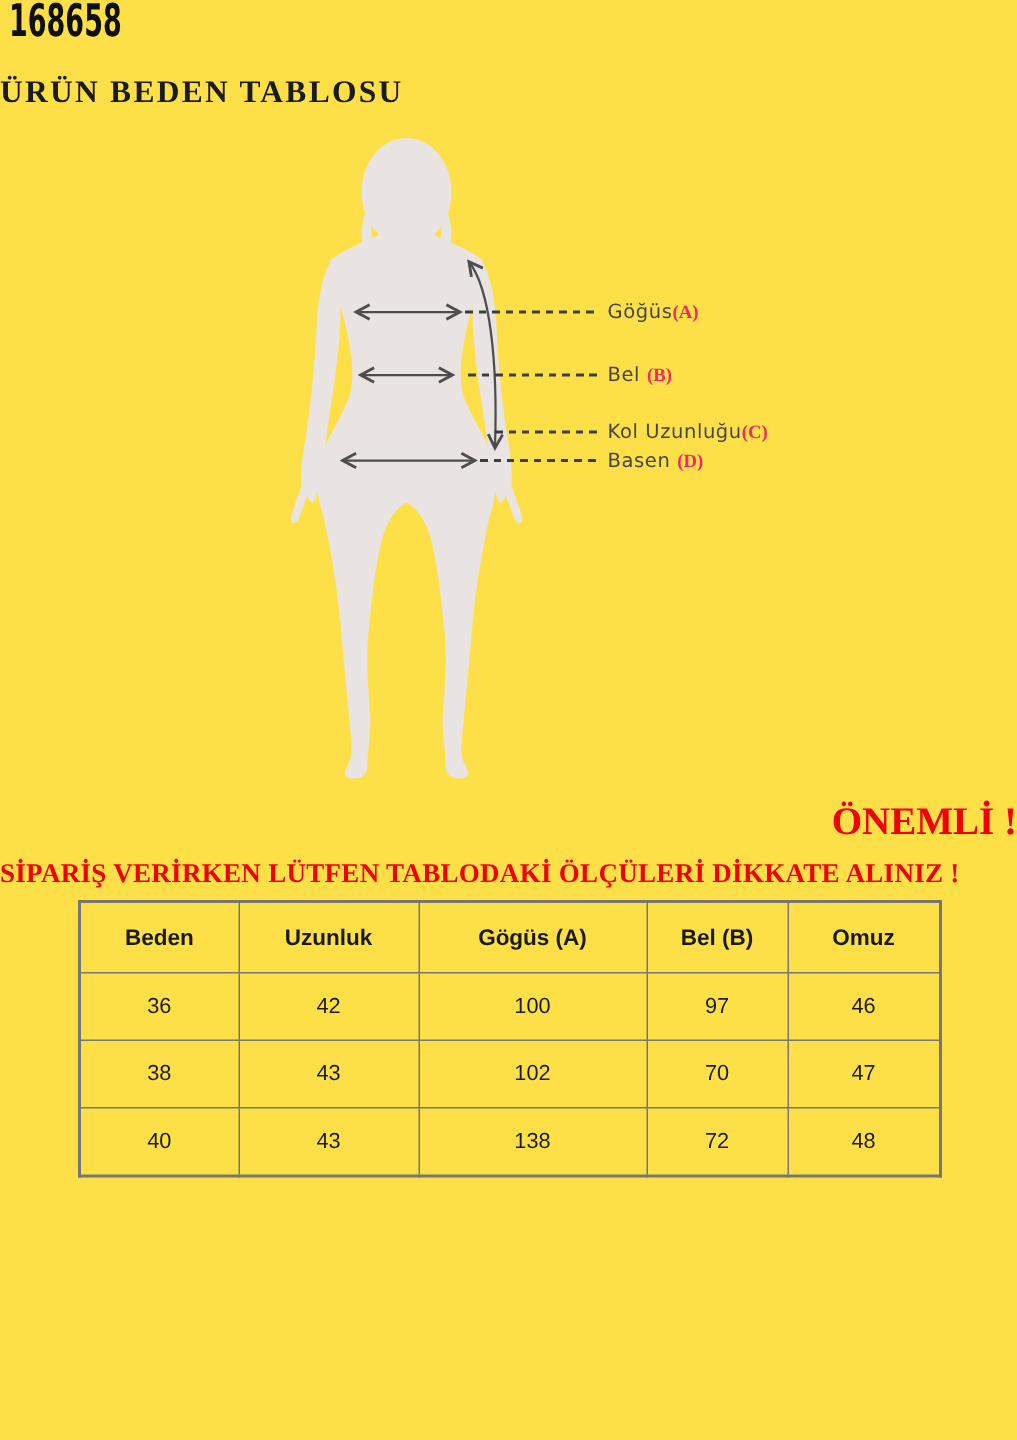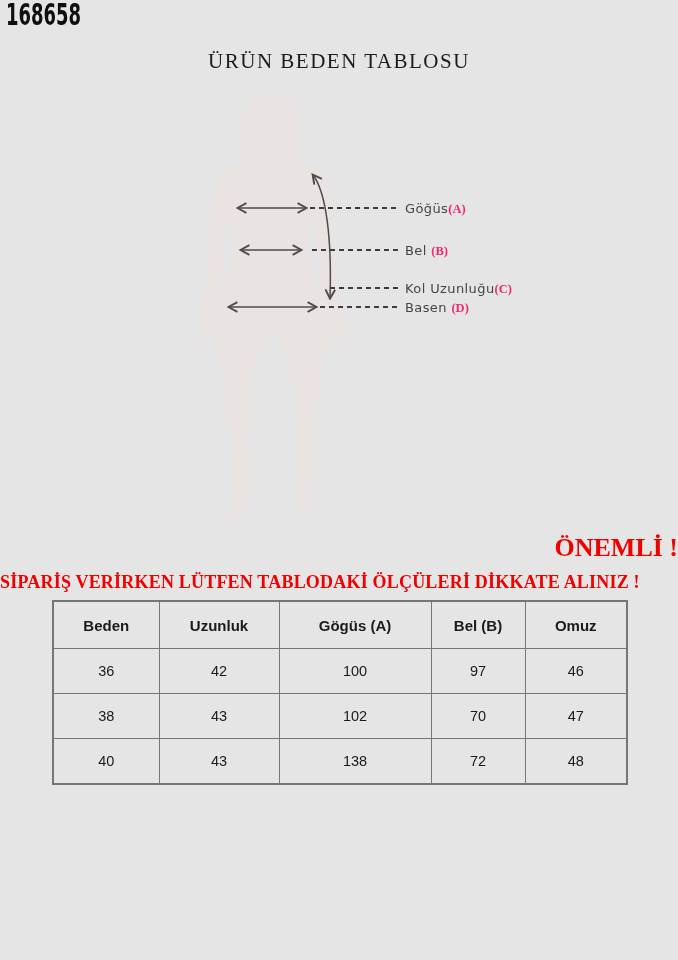--- a/index.html
+++ b/index.html
@@ -1,26 +1,26 @@
 <!DOCTYPE html>
 <html><head>
 <meta charset="utf-8">
 <style>
   html,body{margin:0;padding:0;background:#fff;}
-  .page{position:relative;width:678px;height:960px;background:#e5e5e5;overflow:hidden;
+  .page{position:relative;width:678px;height:960px;background:#fde047;overflow:hidden;
         font-family:"Liberation Sans",sans-serif;}
 
   
   .product-code{position:absolute;left:6px;top:0px;
     font-family:"DejaVu Sans",sans-serif;font-weight:bold;font-size:30px;line-height:30px;
     color:#0f0f0f;letter-spacing:0px;transform:scaleX(0.60);transform-origin:left top;}
 
   
-  .page-title{position:absolute;left:0;right:0;top:49px;text-align:center;
-    font-family:"Liberation Serif",serif;font-size:21px;color:#1b1b1b;letter-spacing:1.5px;}
+  .page-title{position:absolute;left:0;right:0;top:49px;
+    font-family:"Liberation Serif",serif;font-size:21px;color:#1b1b1b;letter-spacing:1.5px;font-weight:bold;}
 
   
   .diagram{position:absolute;left:170px;top:88px;width:380px;height:432px;}
   .silhouette-svg{position:absolute;left:0;top:0;}
   .dash{position:absolute;height:2px;
     background:repeating-linear-gradient(90deg,#3d3d3d 0 5px,transparent 5px 9px);}
   .dash1{left:140px;top:119px;width:88px;}
   .dash2{left:142px;top:161px;width:86px;}
   .dash3{left:160px;top:199px;width:68px;}
   .dash4{left:150px;top:218px;width:78px;}

